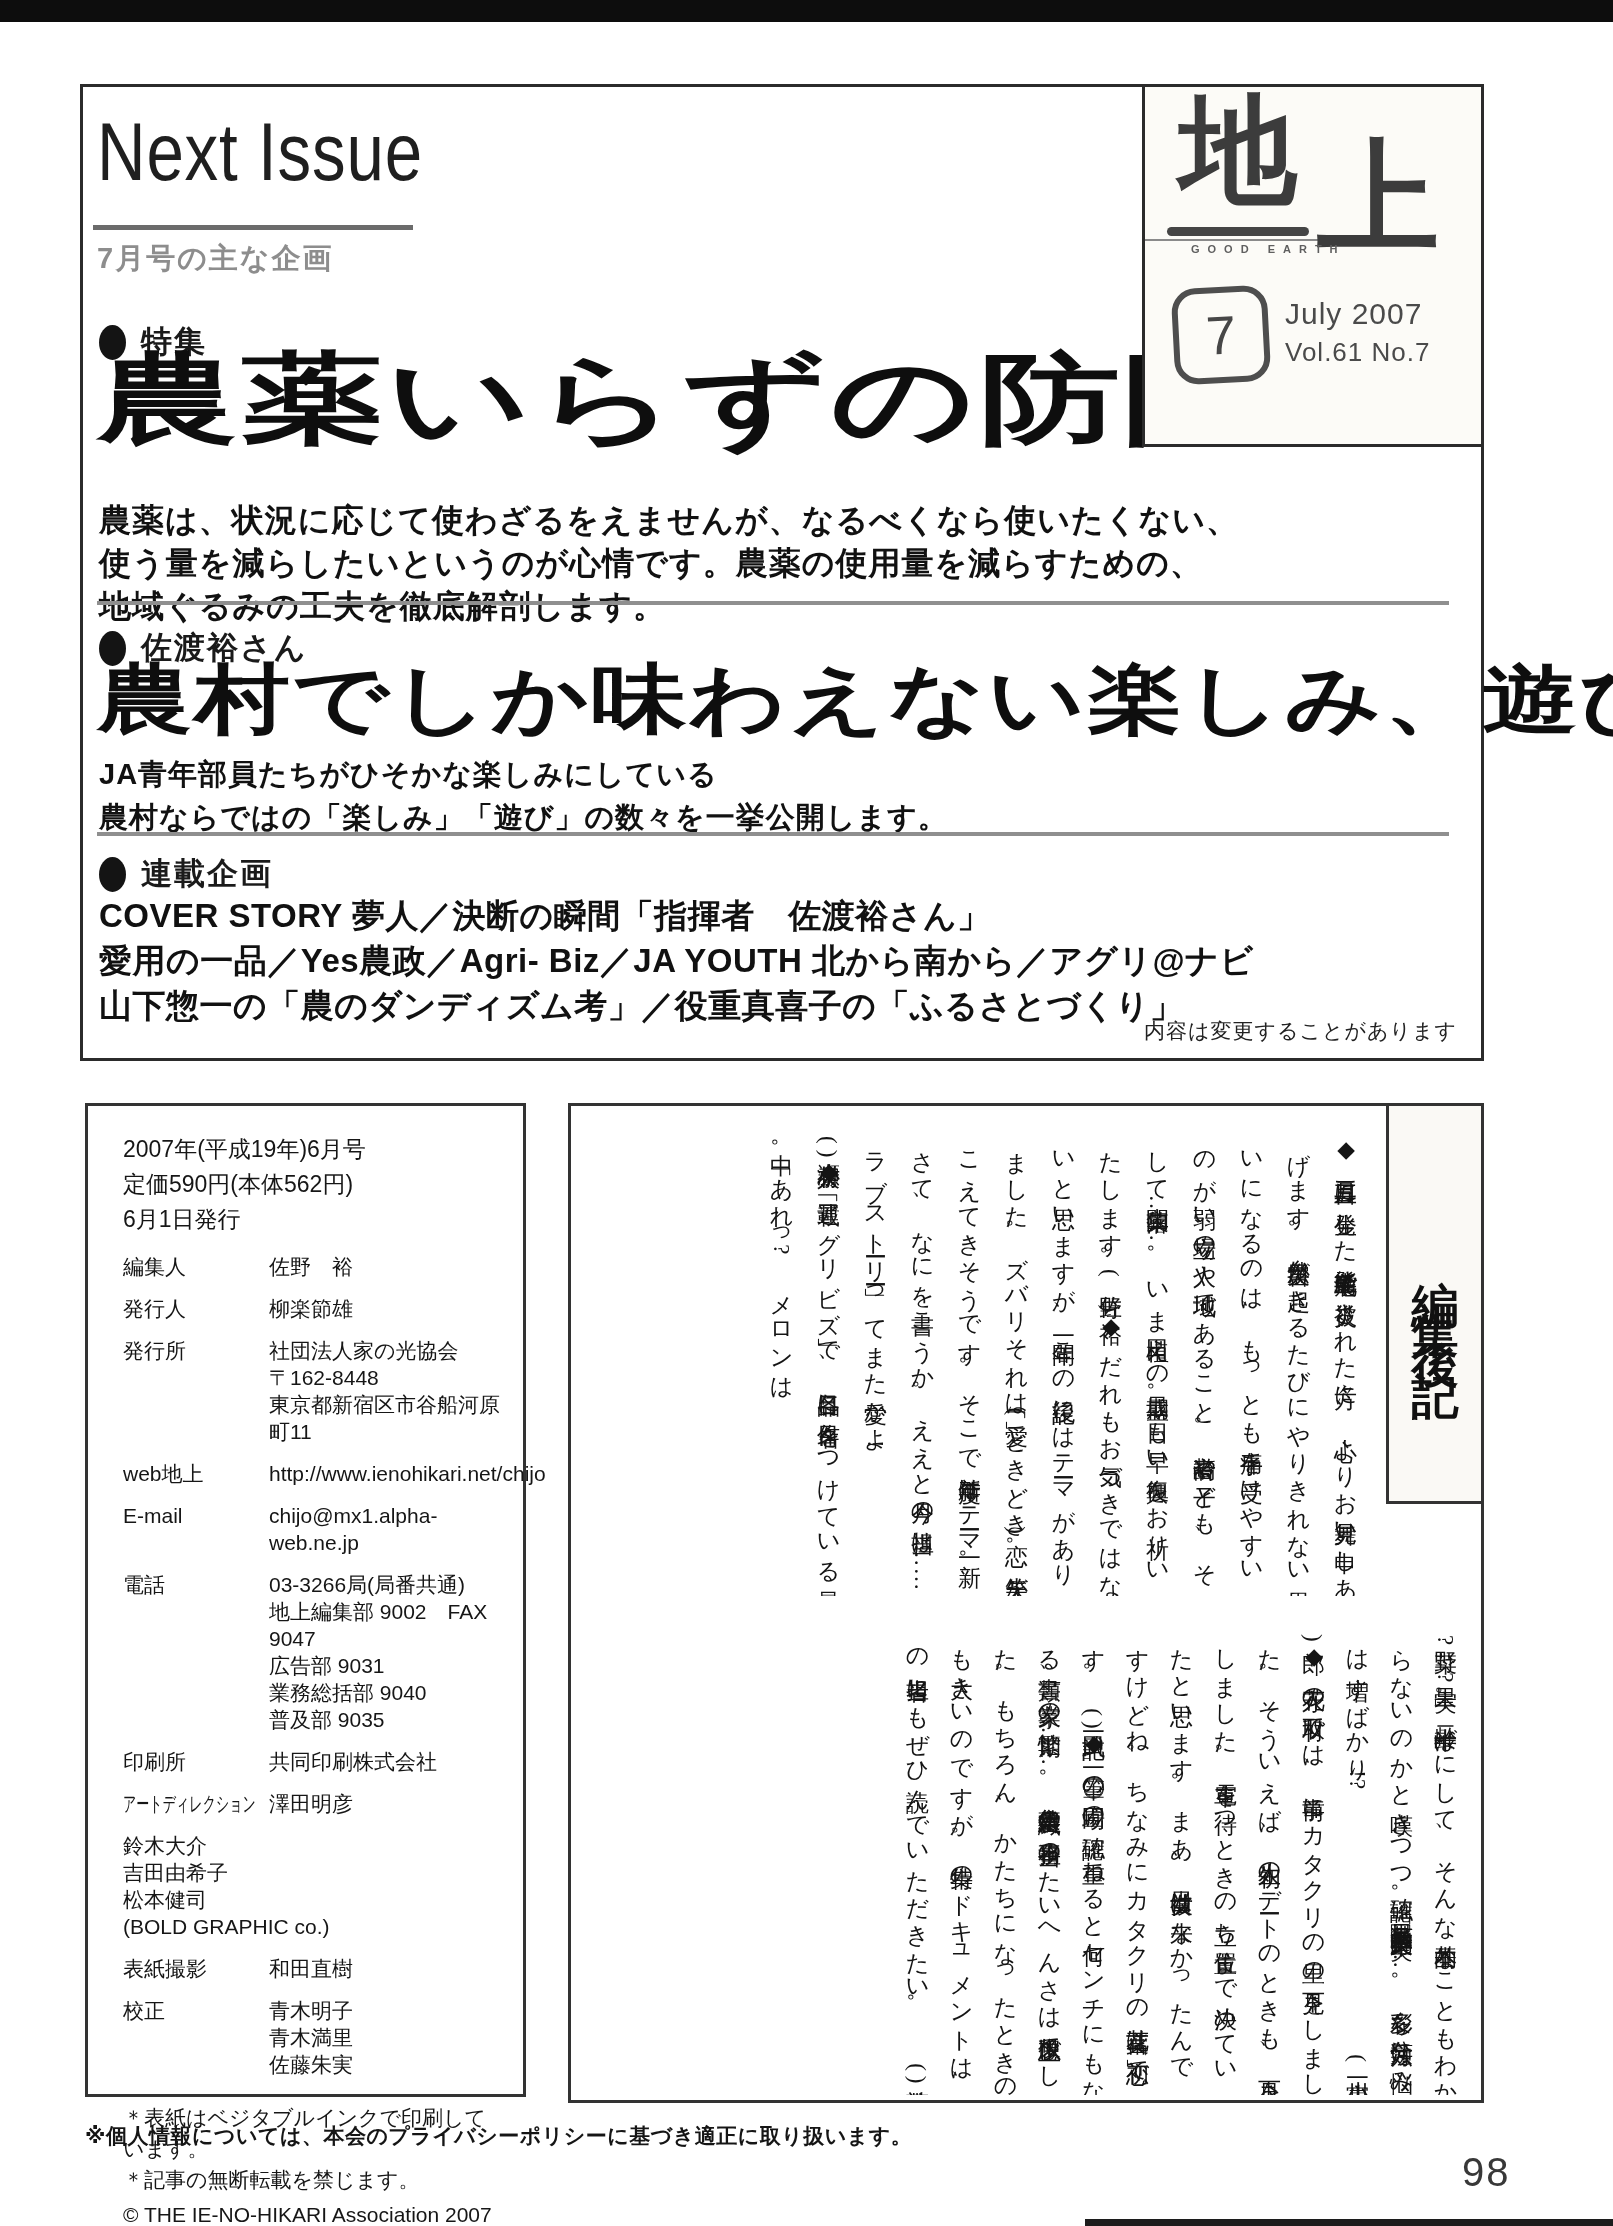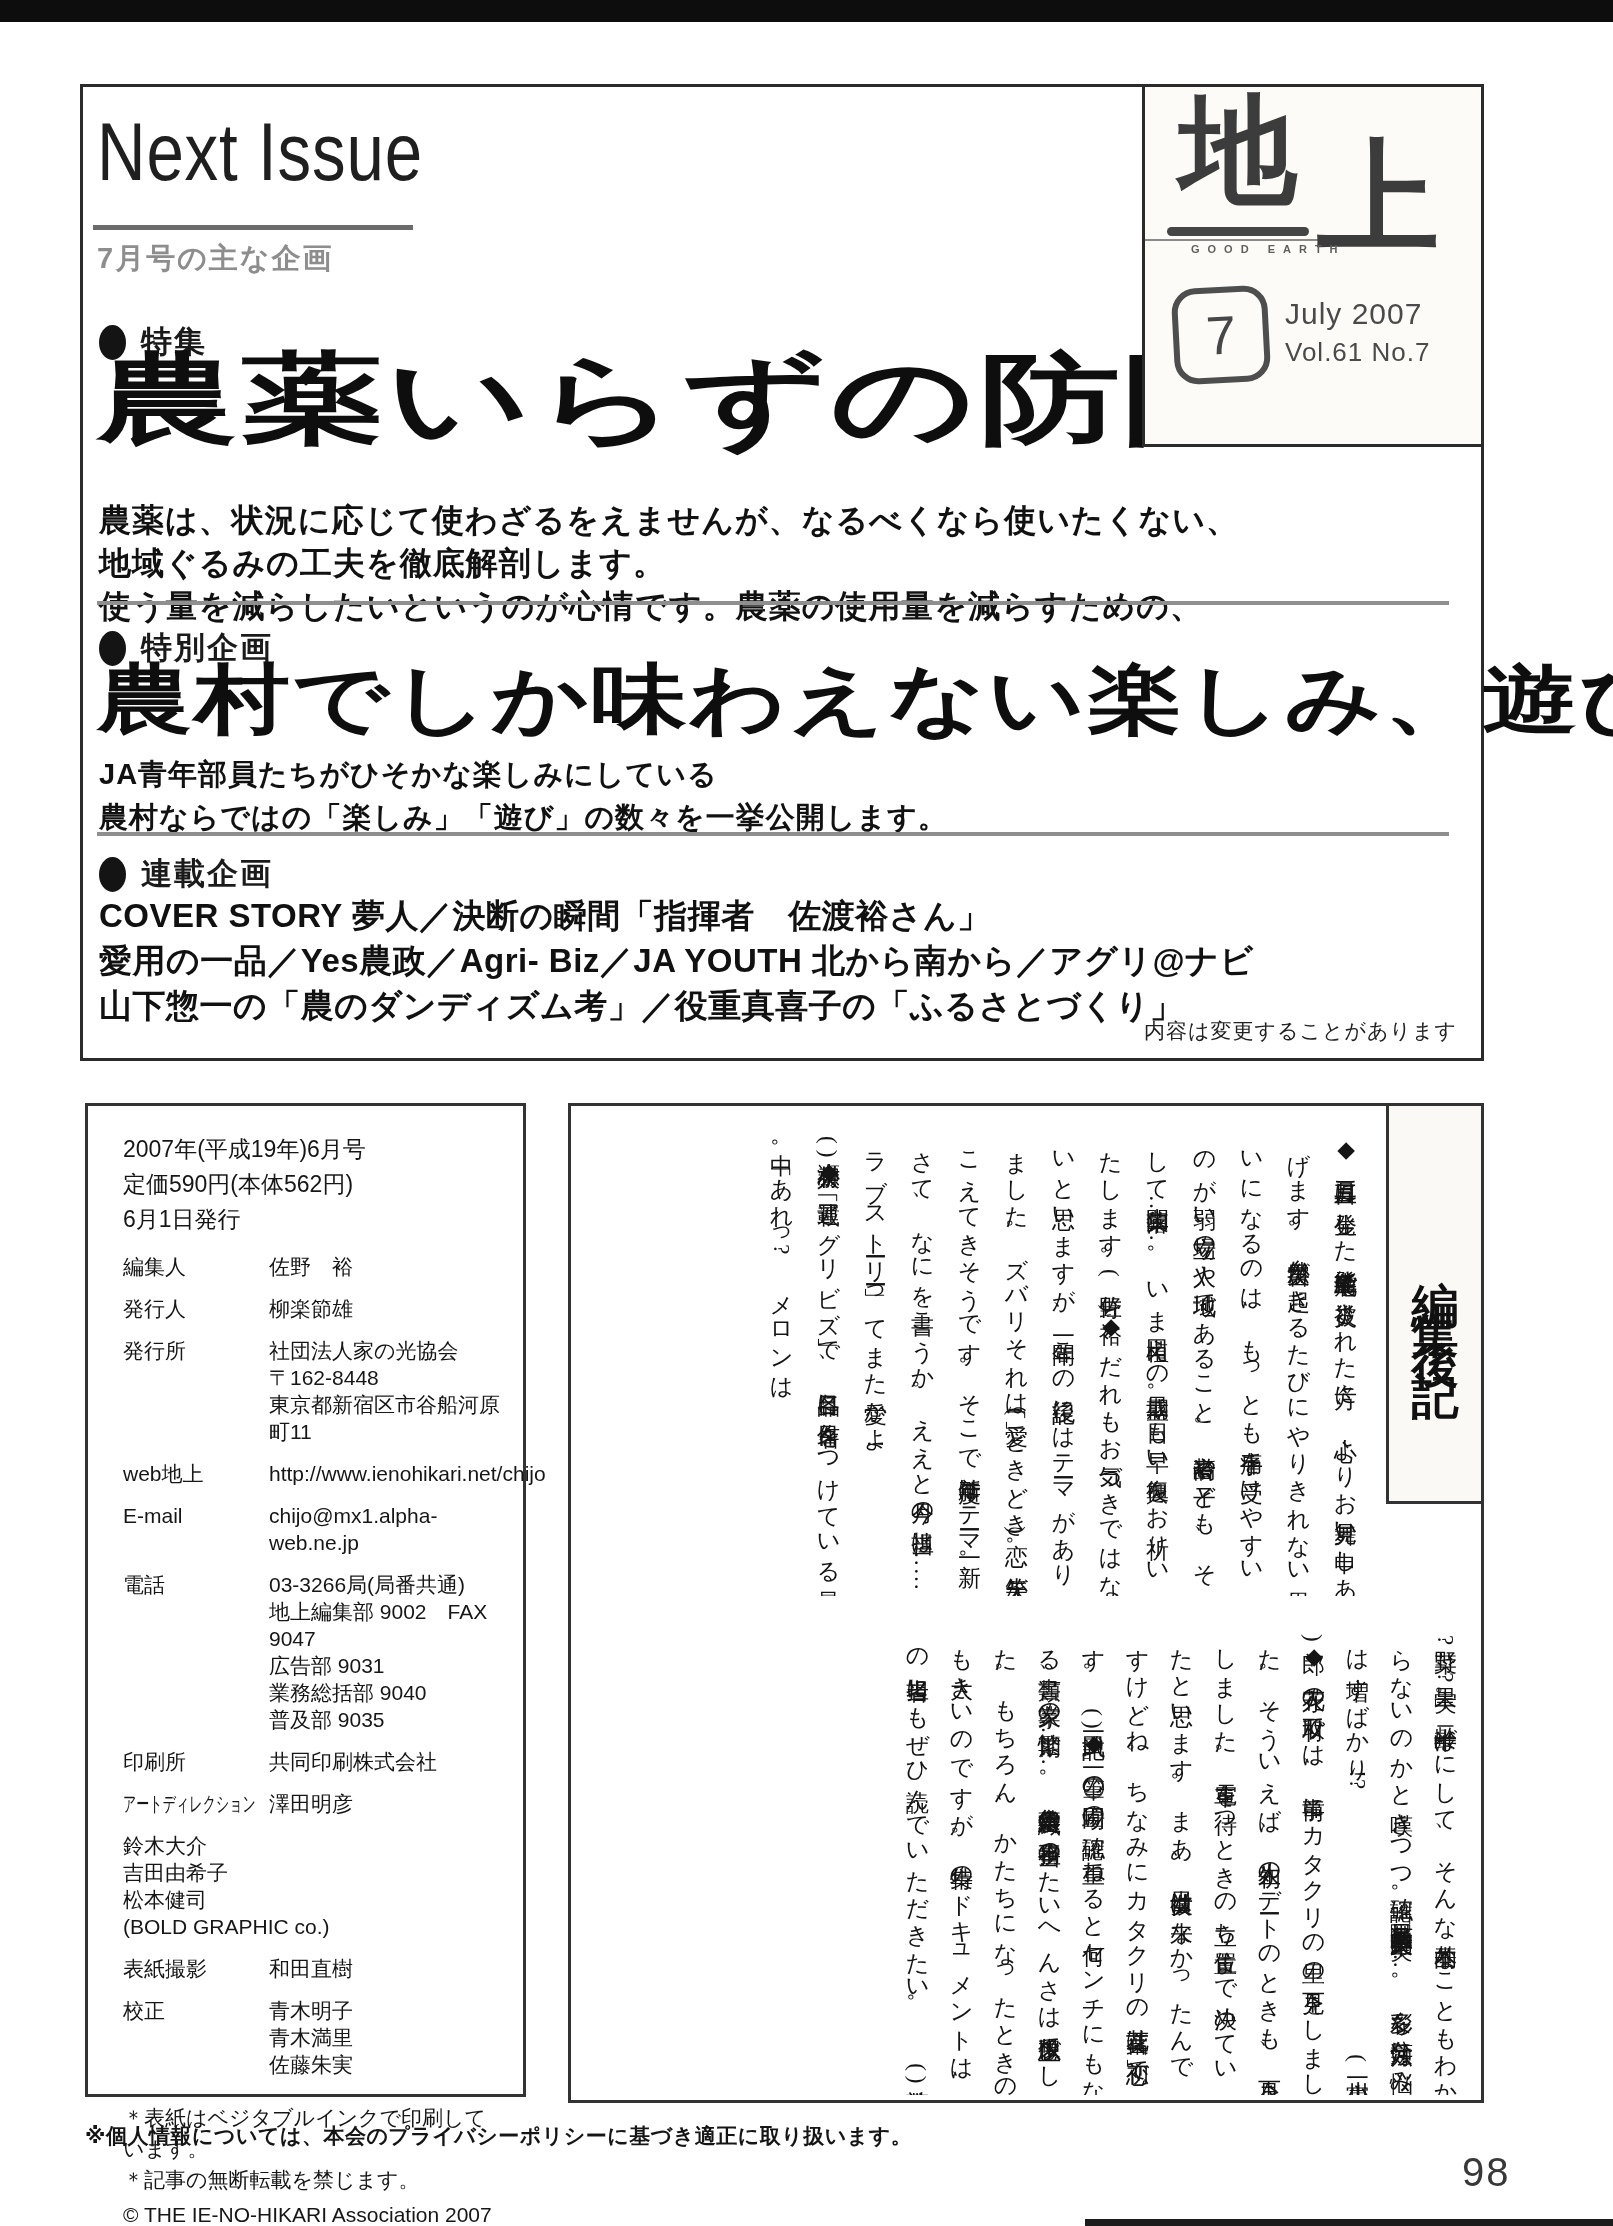--- a/index.html
+++ b/index.html
@@ -83,29 +83,29 @@
     <div class="ni-subtitle">7月号の主な企画</div>
 
     <div class="sec-row sec1">
       <span class="sec-bullet"></span>
       <span class="sec-label">特集</span>
     </div>
     <div class="headline headline1">農薬いらずの防除法</div>
     <div class="bodytext body1">
 
     <div>農薬は、状況に応じて使わざるをえませんが、なるべくなら使いたくない、</div>
+        <div>使う量を減らしたいというのが心情です。農薬の使用量を減らすための、</div>
         <div>地域ぐるみの工夫を徹底解剖します。</div>
-        <div>使う量を減らしたいというのが心情です。農薬の使用量を減らすための、</div>
       </div>
 
     <div class="gray-rule rule1"></div>
 
     <div class="sec-row sec2">
       <span class="sec-bullet"></span>
-      <span class="sec-label">特別企画</span>
+      <span class="sec-label">佐渡裕さん</span>
     </div>
     <div class="headline headline2">農村でしか味わえない楽しみ、遊び</div>
     <div class="bodytext body2">
 
     <div>JA青年部員たちがひそかな楽しみにしている</div>
         <div>農村ならではの「楽しみ」「遊び」の数々を一挙公開します。</div>
       </div>
 
     <div class="gray-rule rule2"></div>
 

